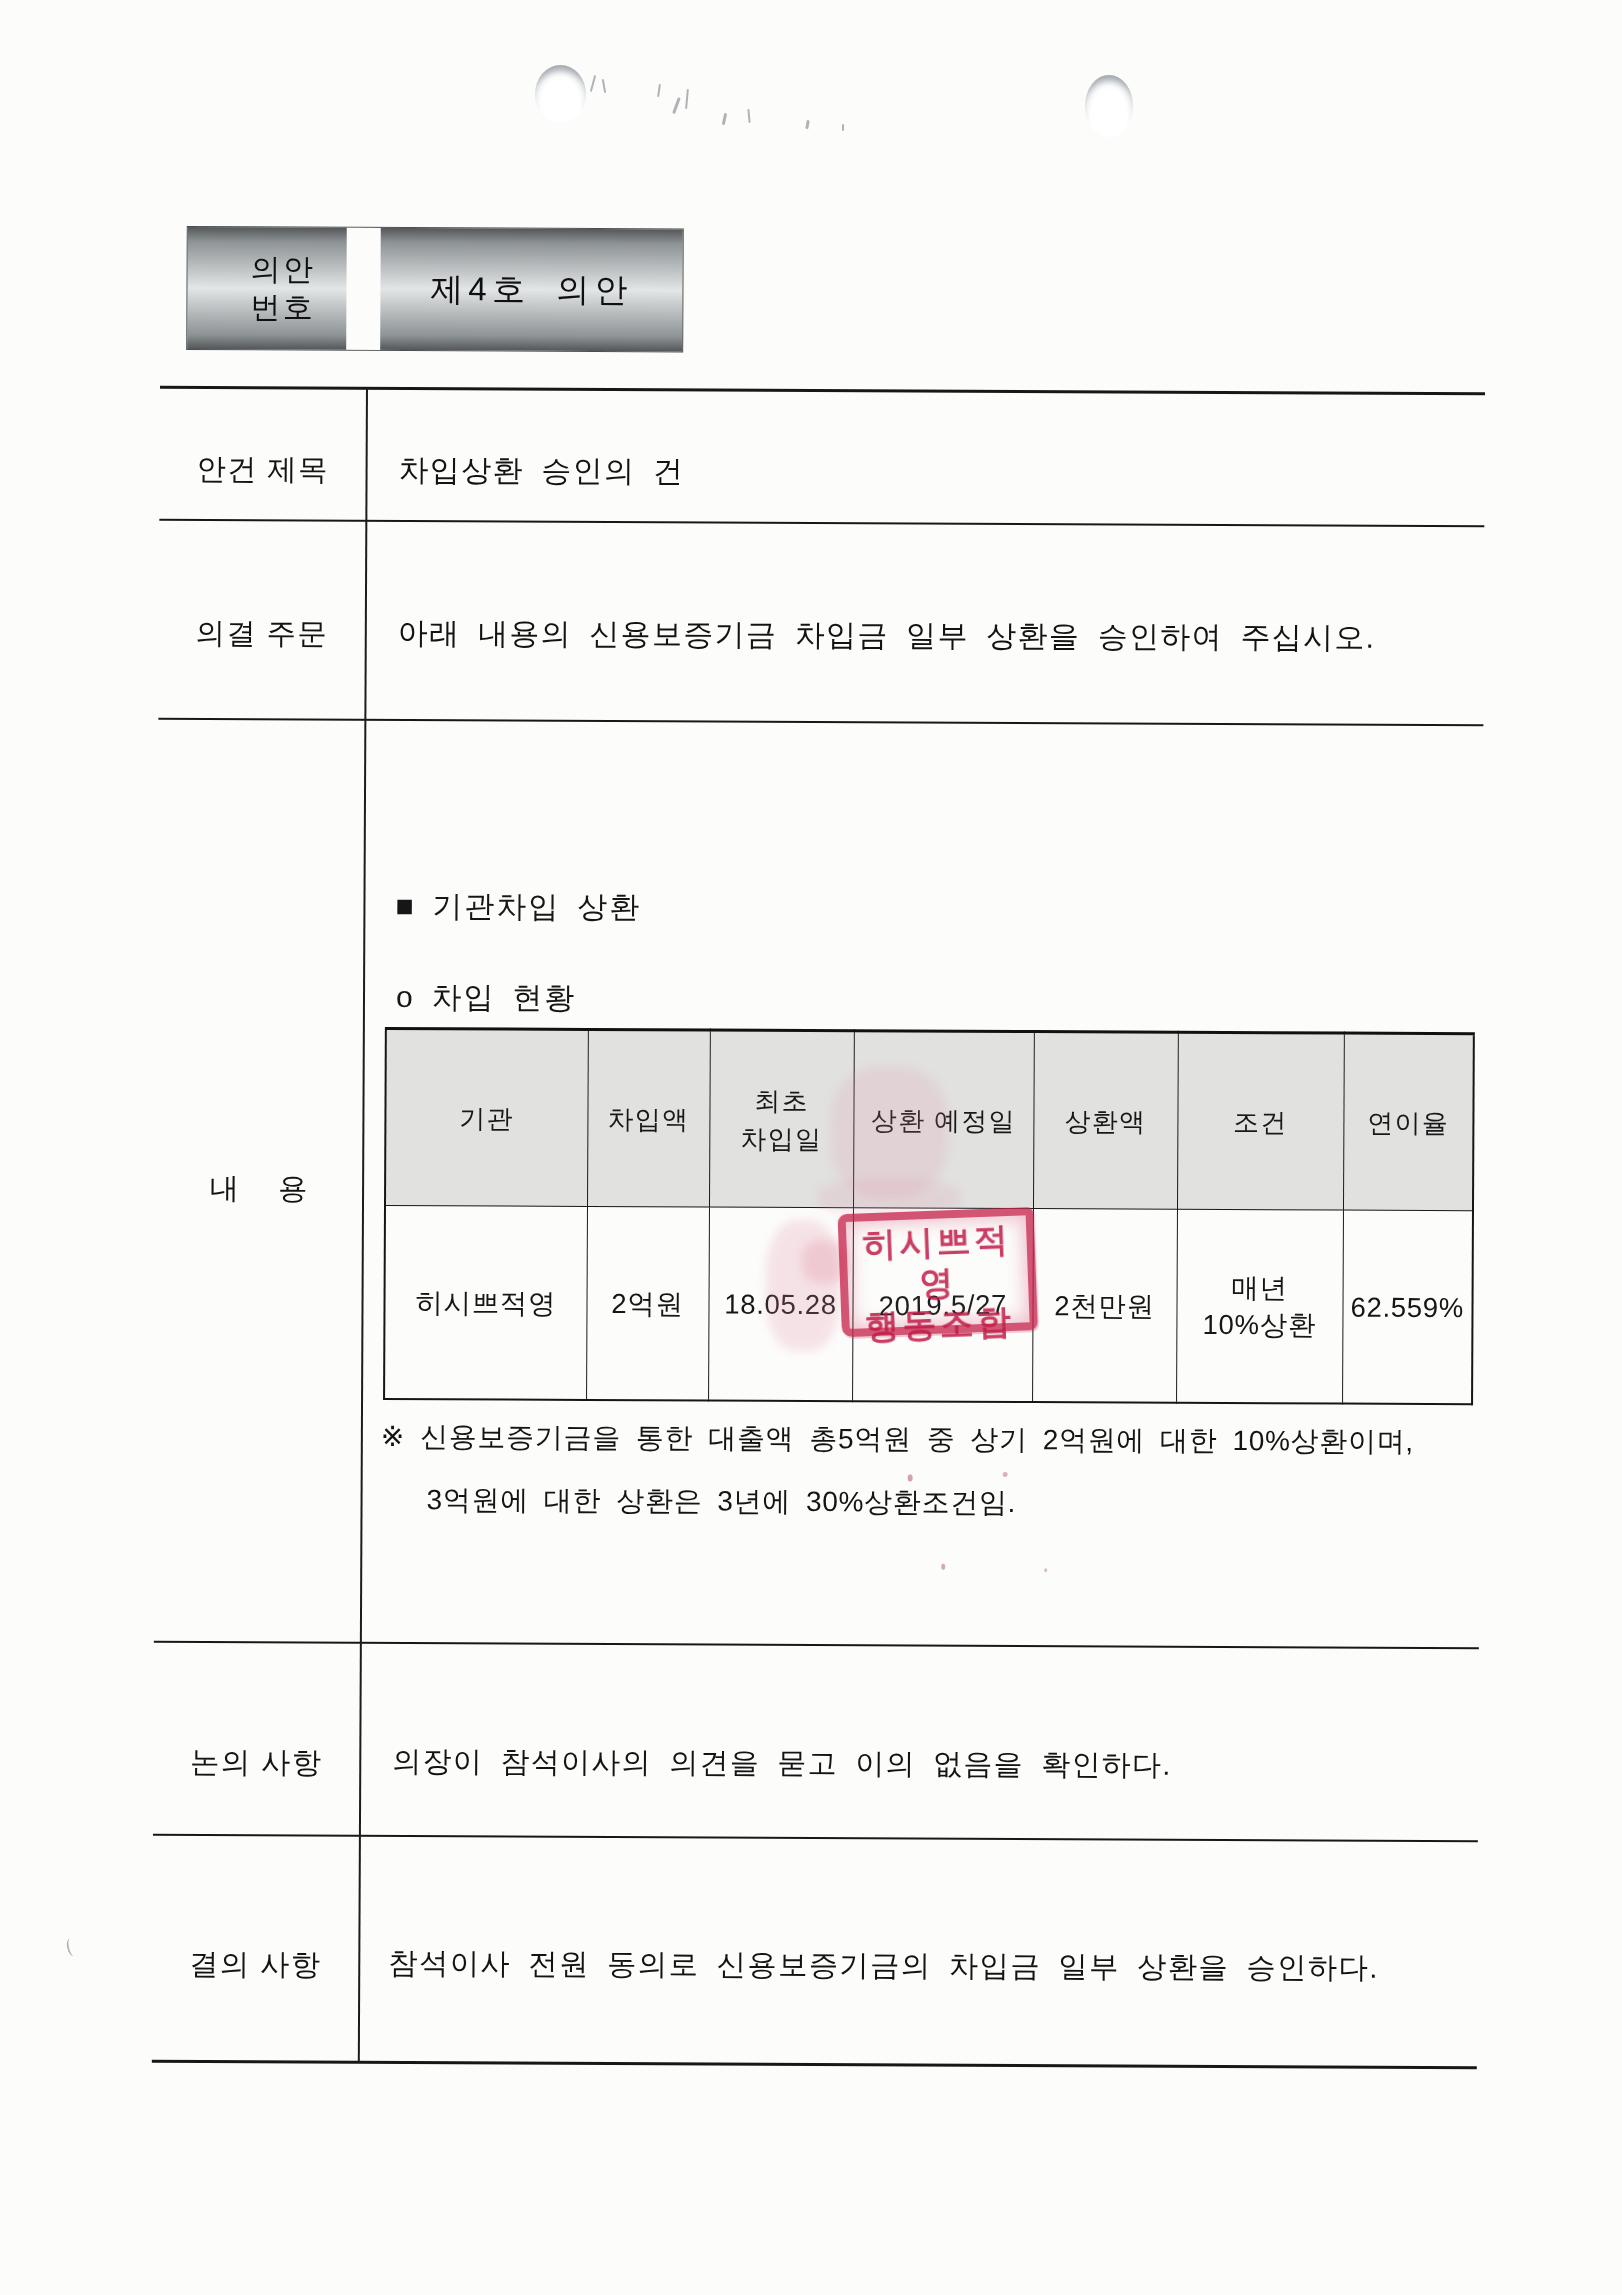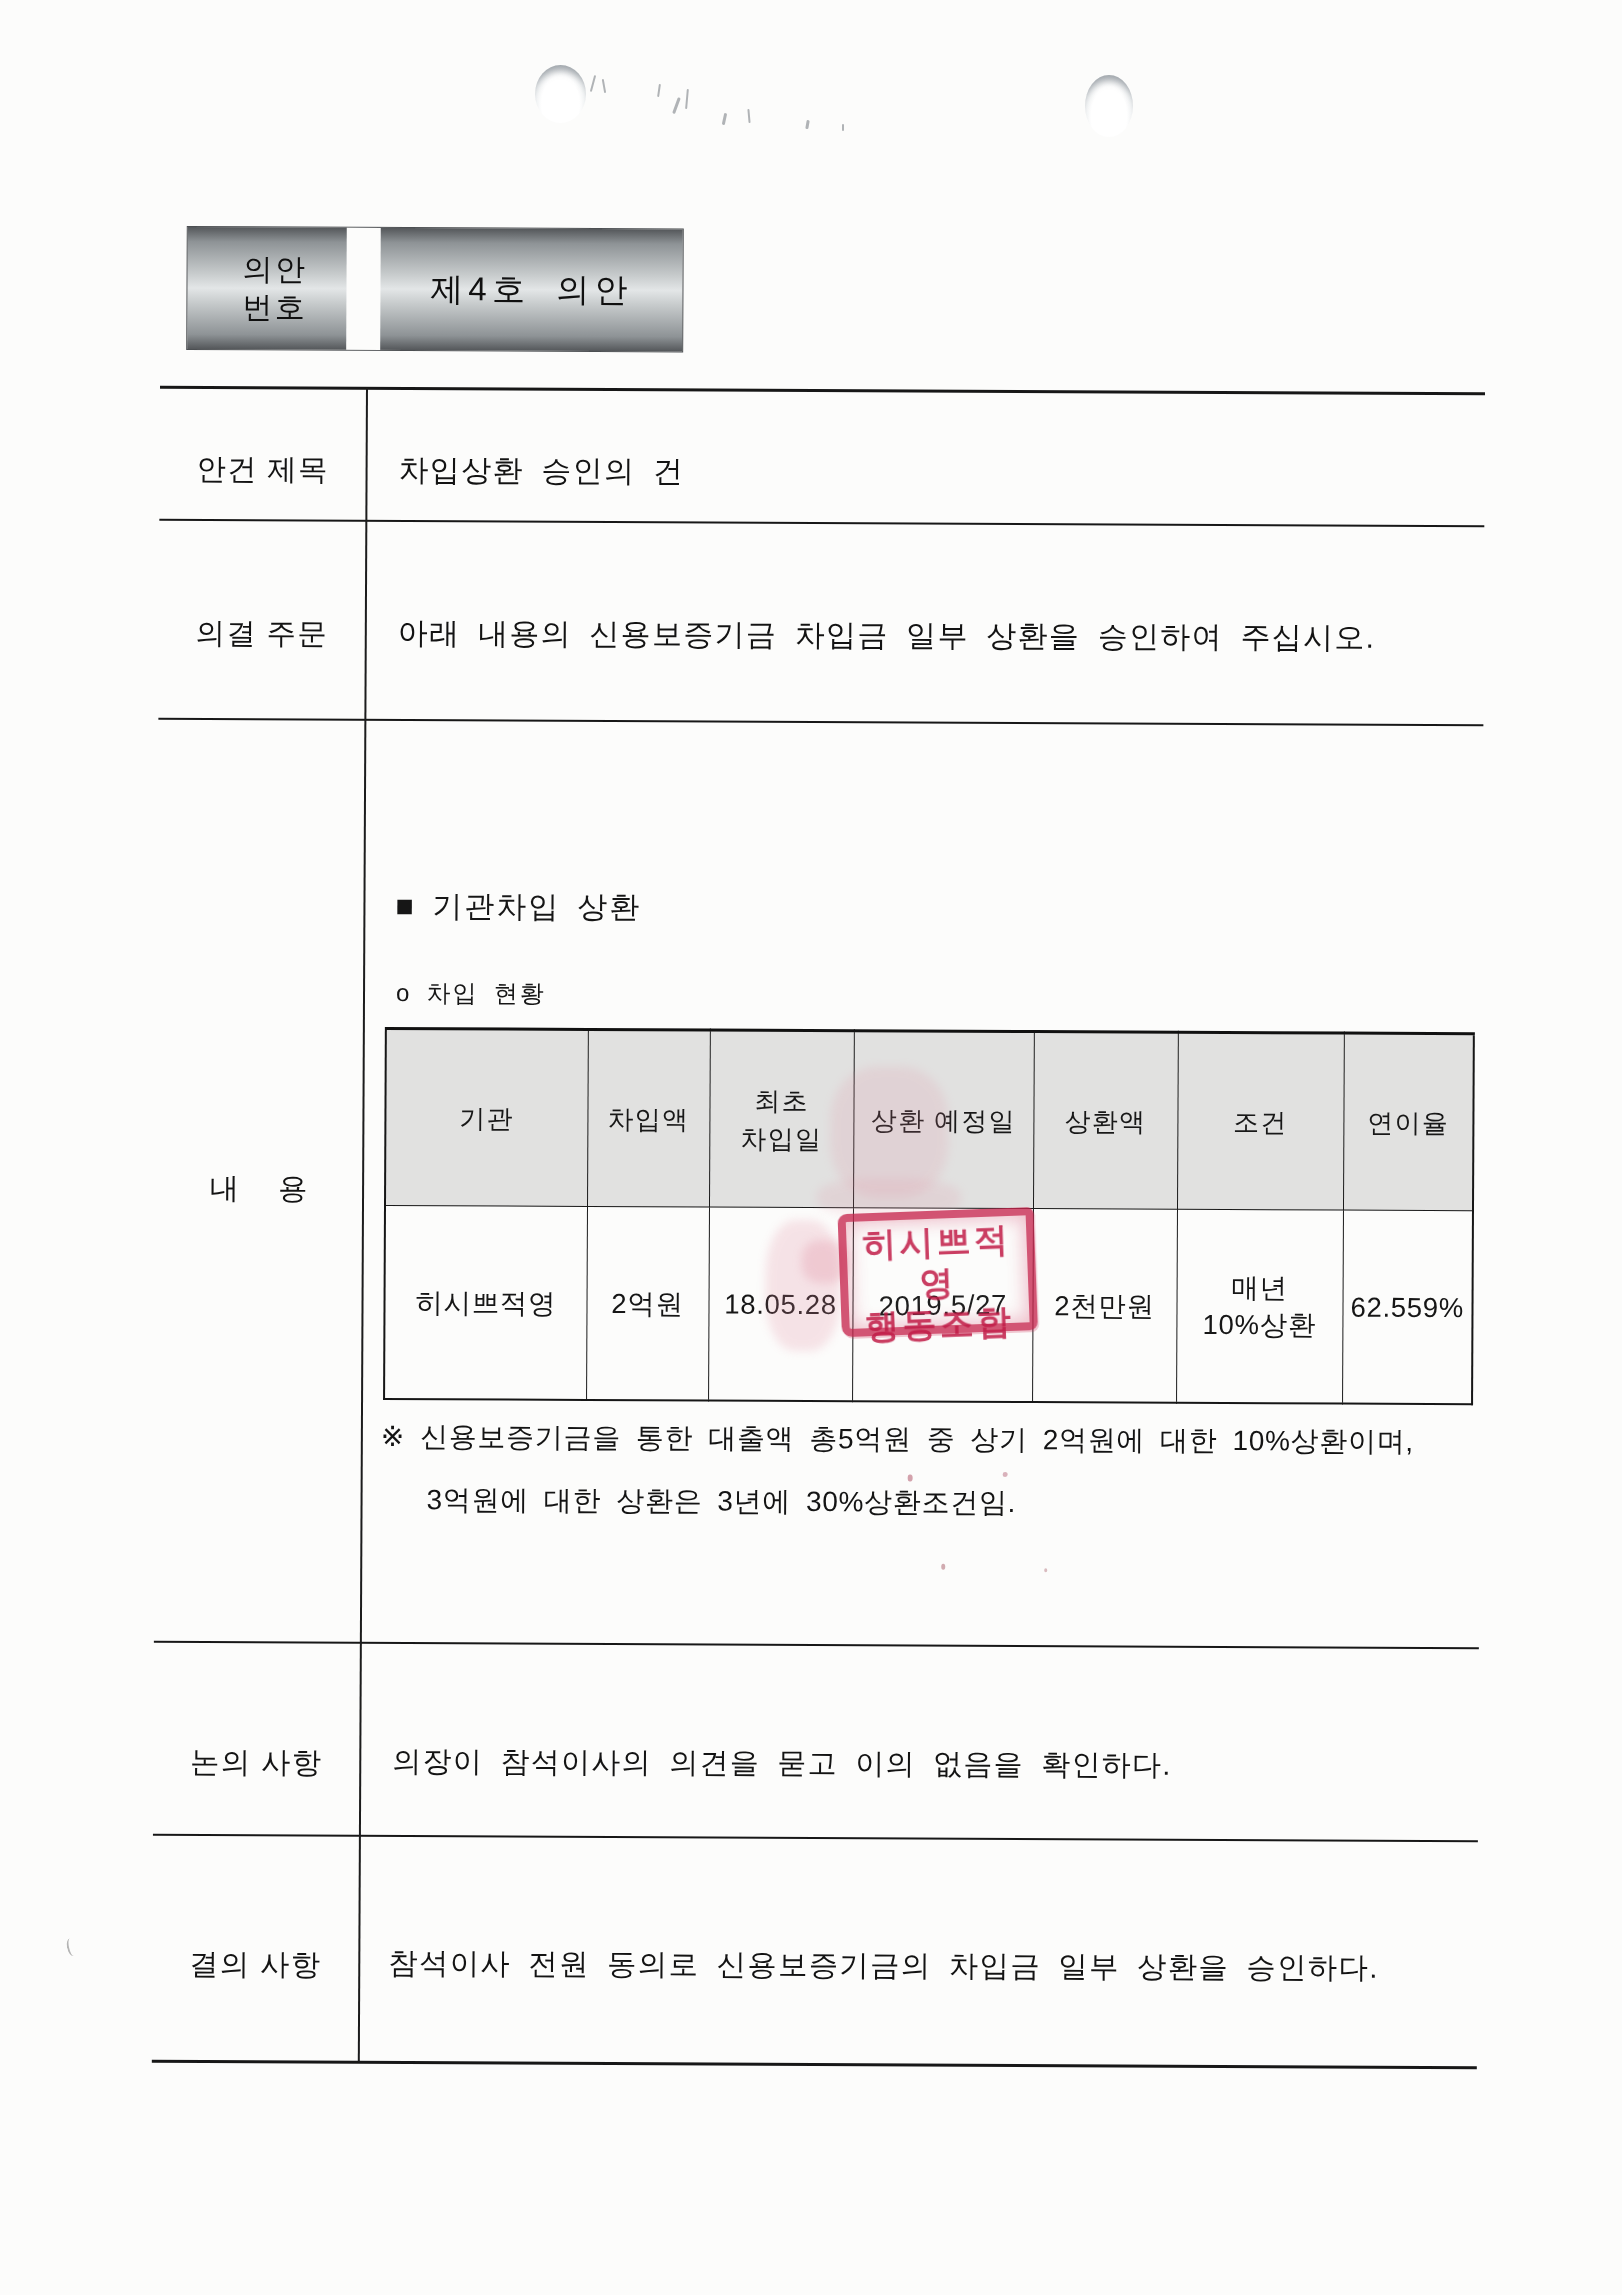--- a/index.html
+++ b/index.html
@@ -6,41 +6,41 @@
   .page{position:relative;width:1623px;height:2295px;background:#fcfcfb;overflow:hidden;
         font-family:"Liberation Sans","DejaVu Sans",sans-serif;color:#161616;}
   .skew{position:absolute;left:0;top:0;width:100%;height:100%;
         transform:rotate(0.28deg);transform-origin:196px 386px;}
 
   
   .agenda-box{position:absolute;left:186px;top:226px;width:497px;height:124px;
       background:linear-gradient(180deg,#54575a 0%,#8e9396 12%,#c7cbcc 38%,#e3e6e7 50%,
                  #c7cbcc 62%,#8e9396 88%,#54575a 100%);
       border:1.3px solid #4c4f52;box-sizing:border-box;}
-  .agenda-box .label{position:absolute;left:8px;top:0;width:159px;height:100%;
+  .agenda-box .label{position:absolute;left:16px;top:0;width:159px;height:100%;
       display:flex;align-items:center;justify-content:center;
       font-size:30px;line-height:38px;letter-spacing:2.6px;white-space:pre-line;text-align:center;color:#101010;}
   .agenda-box .gap{position:absolute;left:159px;top:0;width:34px;height:100%;background:#fcfcfb;}
   .agenda-box .title{position:absolute;left:193px;top:0;right:0;height:100%;
       display:flex;align-items:center;justify-content:center;
       font-size:33px;letter-spacing:5.2px;word-spacing:11.8px;color:#101010;}
 
   
   .hrule{position:absolute;left:160px;width:1325px;background:#171717;}
   .vrule{position:absolute;left:366px;top:387px;width:2px;height:1674px;background:#1c1c1c;}
 
   
   .row-label{position:absolute;left:160px;width:206px;text-align:center;
       font-size:29.4px;letter-spacing:1.3px;white-space:pre;color:#131313;}
   .row-content{position:absolute;left:399px;font-size:30px;letter-spacing:1.3px;
       word-spacing:7.9px;color:#131313;white-space:pre;}
 
   
   .sec-heading{position:absolute;left:398px;top:885px;font-size:30px;letter-spacing:2px;word-spacing:6.5px;}
-  .sub-heading{position:absolute;left:399px;top:976px;font-size:24px;letter-spacing:2px;word-spacing:6.5px;}
+  .sub-heading{position:absolute;left:399px;top:976px;font-size:30px;letter-spacing:2px;word-spacing:6.5px;}
 
   table.loan{position:absolute;left:388px;top:1026px;border-collapse:collapse;table-layout:fixed;
       border:2px solid #161616;border-top:3.3px solid #111;}
   table.loan th,table.loan td{border:1.3px solid #1b1b1b;text-align:center;vertical-align:middle;
       white-space:pre-line;padding:0;}
   table.loan th{background:#e1e1e0;font-weight:normal;font-size:26px;letter-spacing:1.3px;
       height:175px;line-height:38px;color:#181818;}
   table.loan td{background:transparent;font-size:27.5px;letter-spacing:0.7px;height:192px;line-height:37px;}
   td.num{font-size:31px;}
   td.date-cell{font-size:37px;letter-spacing:1.3px;color:#1e1e1e;}

